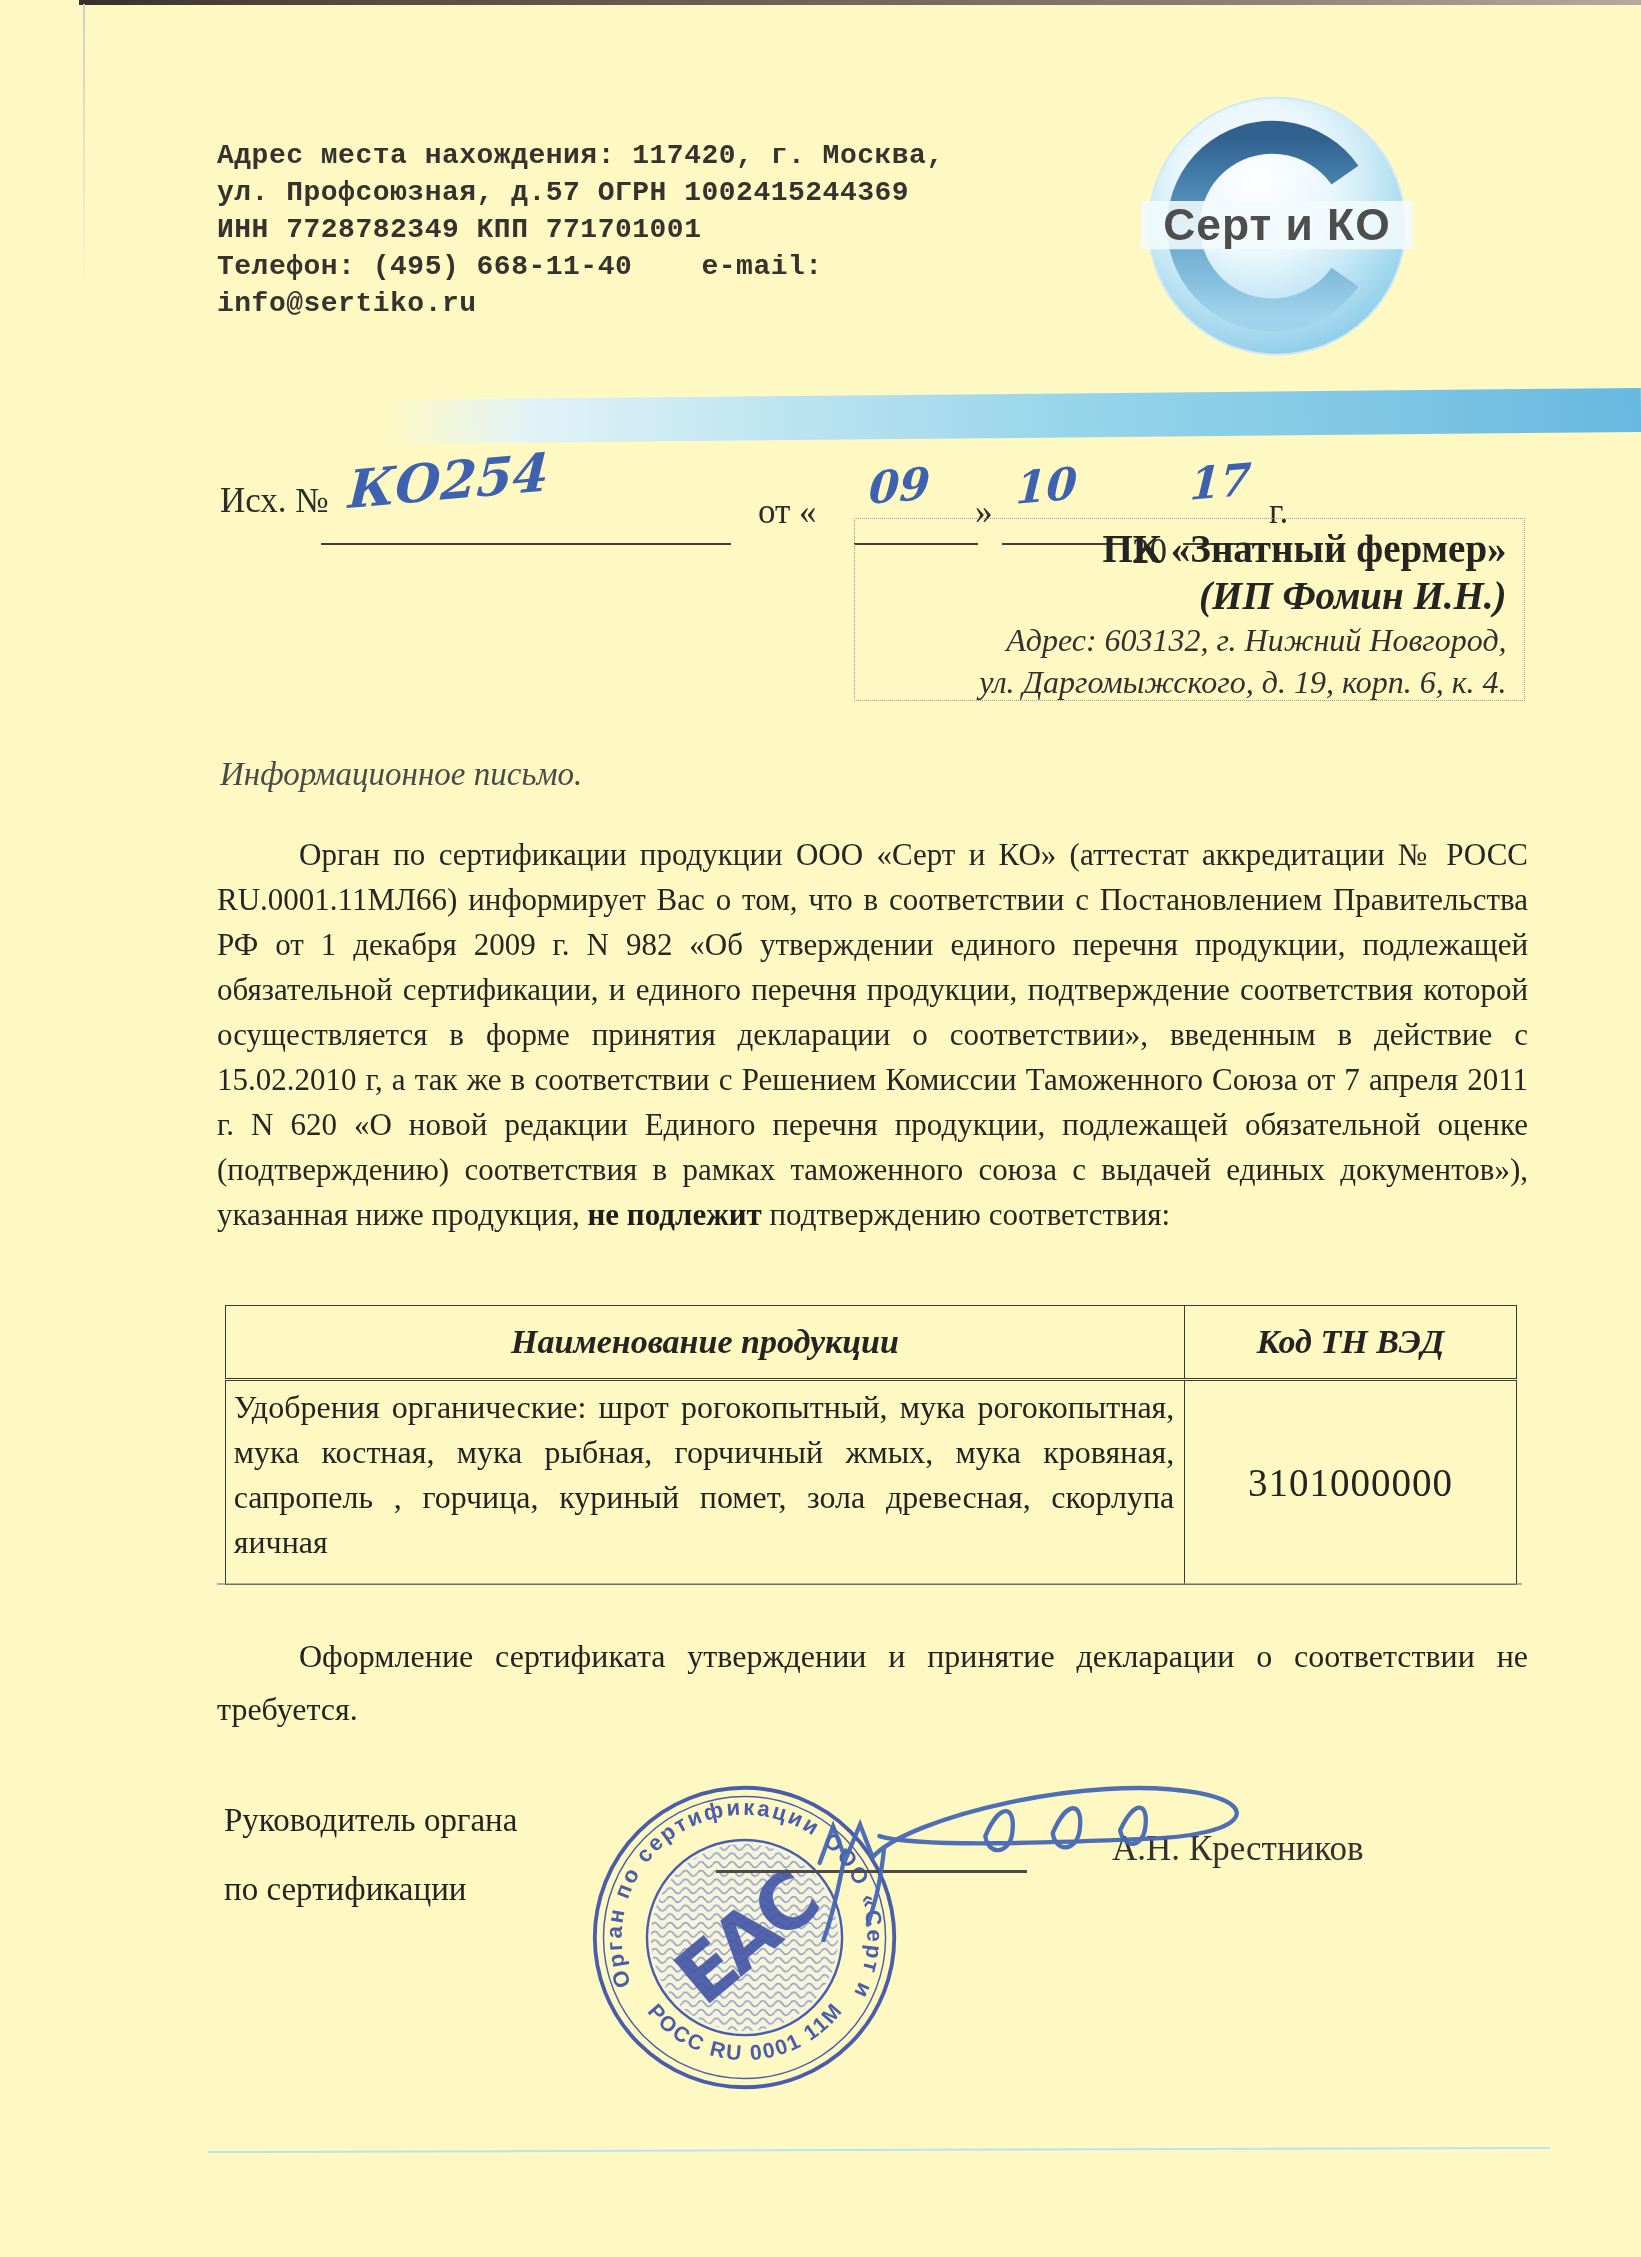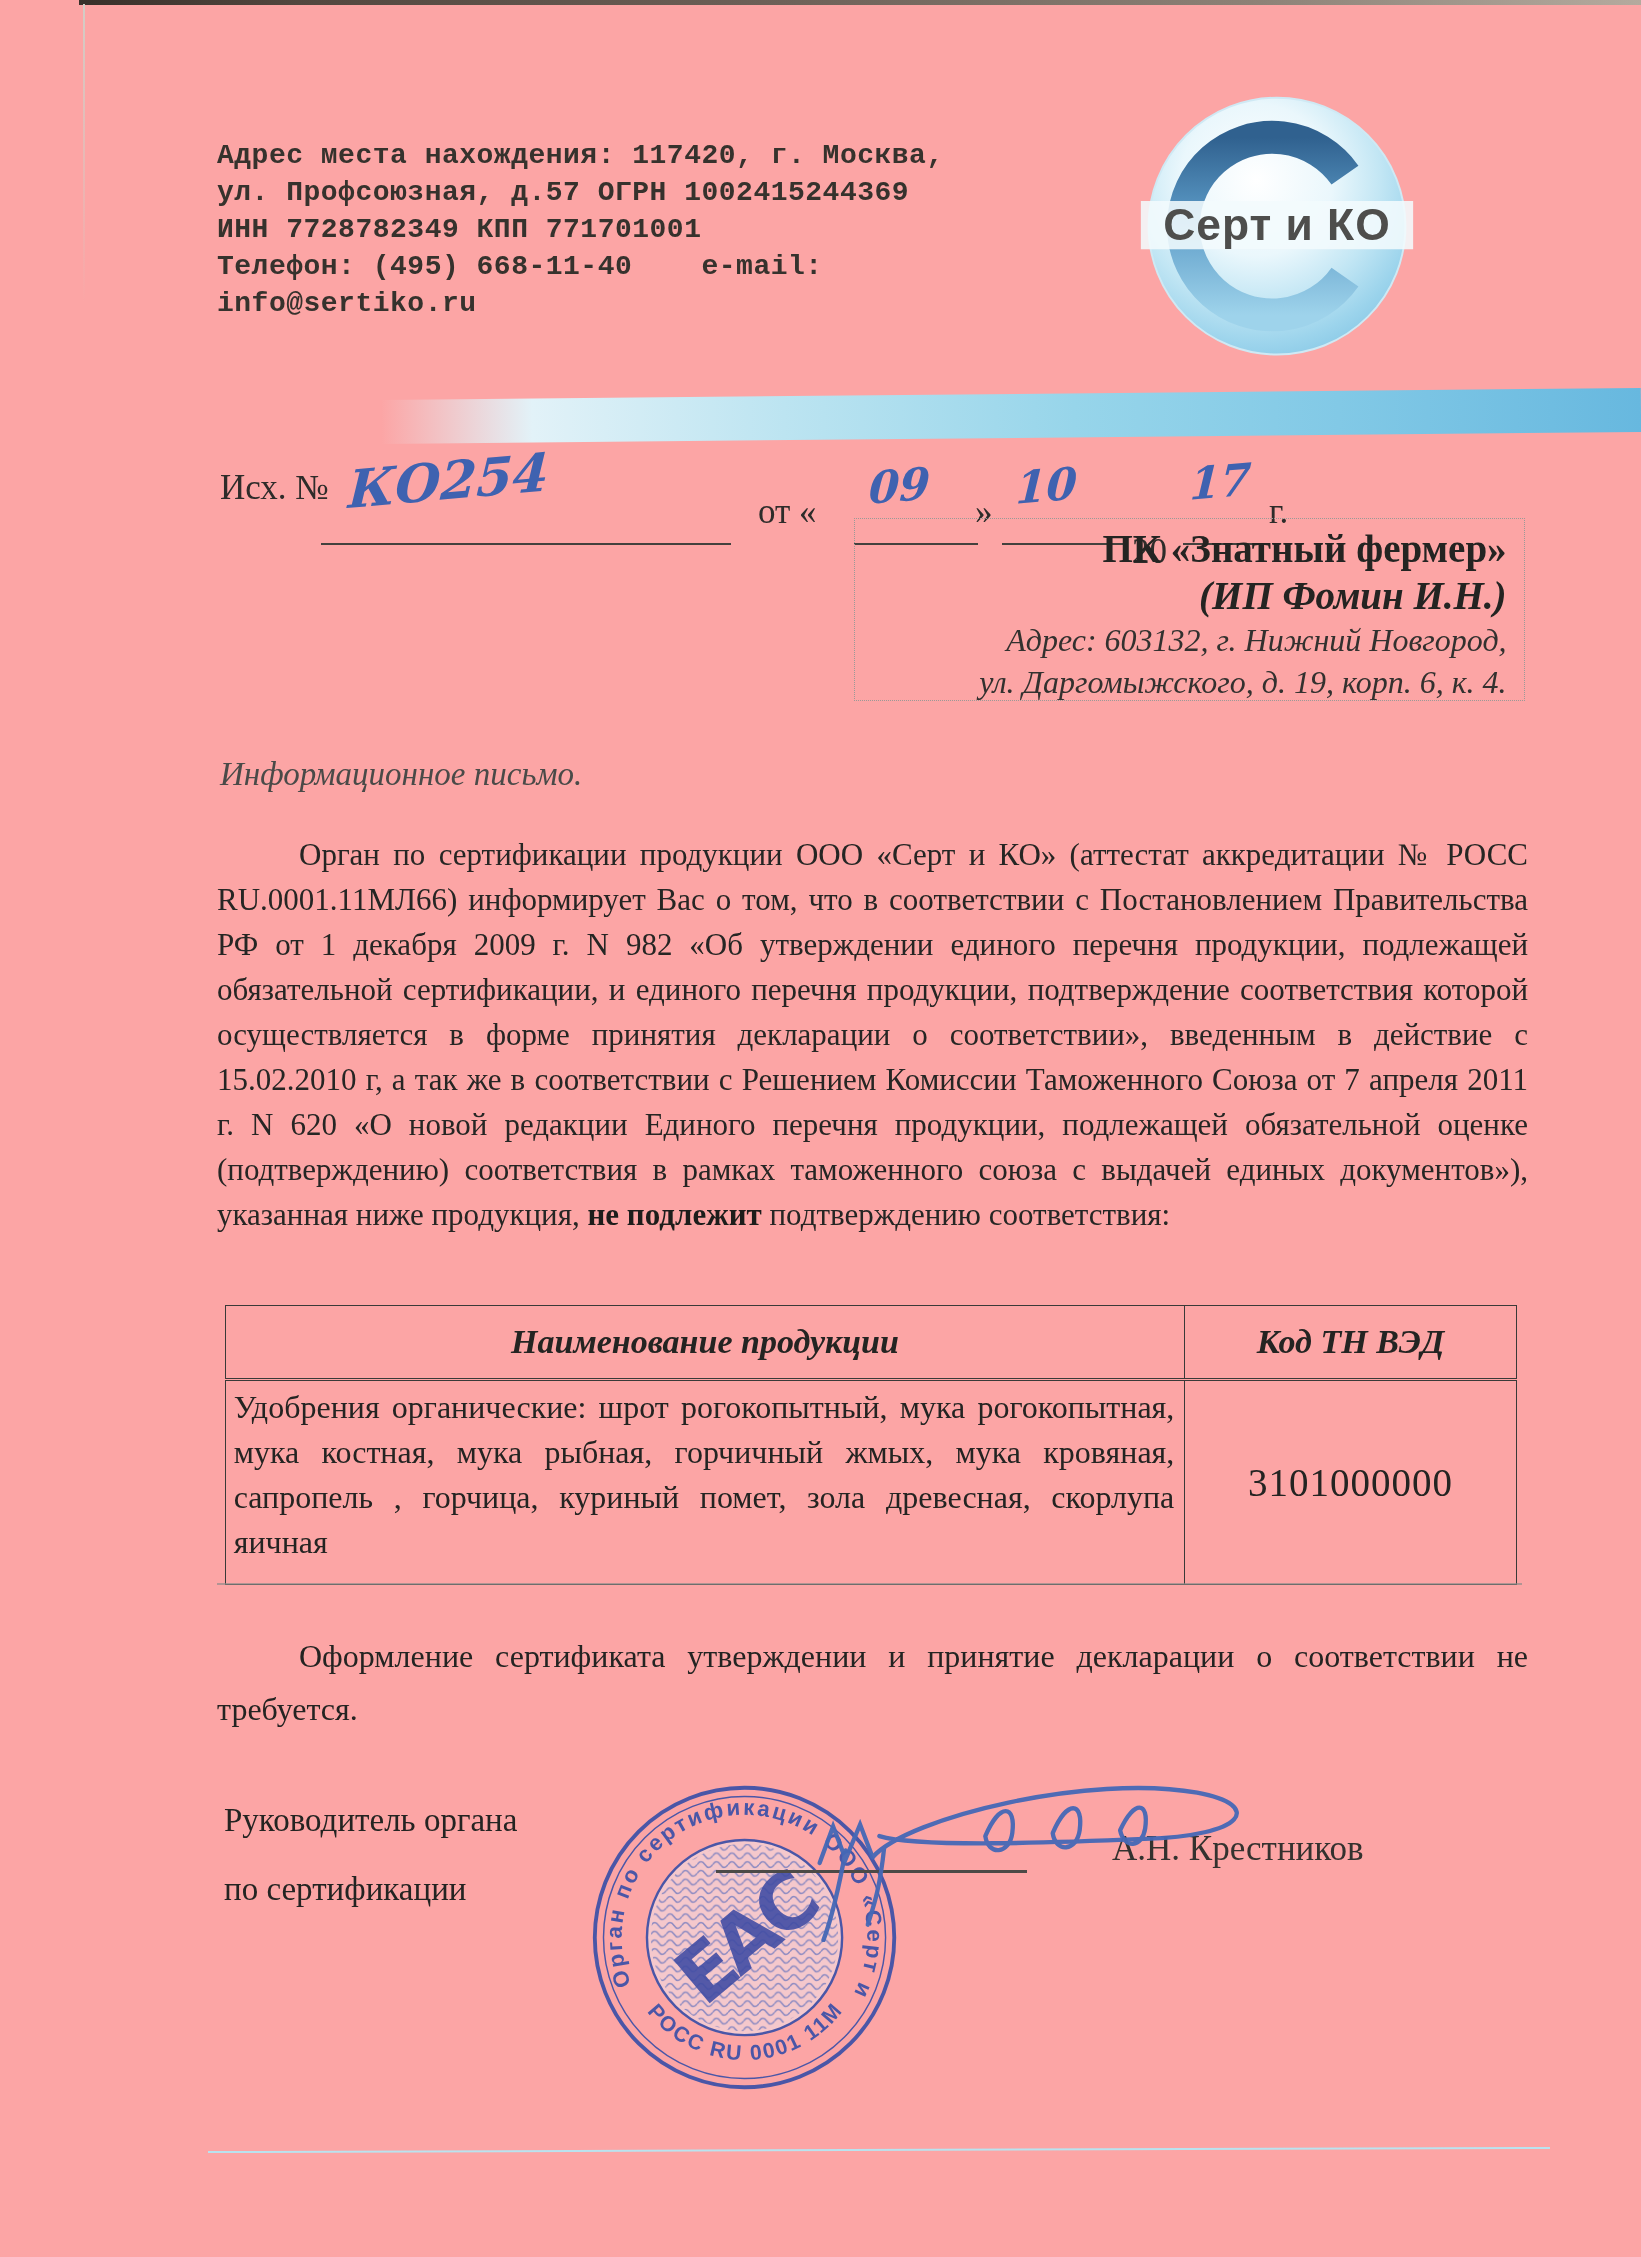--- a/index.html
+++ b/index.html
@@ -1,16 +1,16 @@
 <!DOCTYPE html>
 <html><head>
 <meta charset="utf-8">
 <style>
   html,body{margin:0;padding:0;background:#e9e9e7;}
-  .page{position:relative;width:1641px;height:2257px;background:#fca5a5;margin:0 auto;overflow:hidden;
+  .page{position:relative;width:1641px;height:2257px;background:#fef9c3;margin:0 auto;overflow:hidden;
         font-family:"Liberation Serif","DejaVu Serif",serif;color:#242422;}
 
   
   .scan-top-line{position:absolute;left:79px;top:0;width:1562px;height:4.8px;
       background:linear-gradient(to right,#38302a 0%,#52473f 14%,#6d6158 45%,#8c8176 75%,#b4aa9e 100%);}
   .scan-left-line{position:absolute;left:83px;top:3.9px;width:1.9px;height:299px;
       background:linear-gradient(#d2cdc6,rgba(255,255,255,0));}
 
   
   .address-block{position:absolute;left:217px;top:137px;
@@ -99,21 +99,21 @@
     </defs>
     <circle cx="145" cy="142" r="133" fill="url(#sphg)" stroke="#cfe9f4" stroke-width="2"></circle>
     <path d="M 215.4 89.2 A 92 92 0 1 0 215.4 194.8" fill="none" stroke="url(#cgrad)" stroke-width="34"></path>
     <rect x="4" y="116" width="282" height="50" fill="#f2fafd" opacity="0.88"></rect>
     <text x="145" y="156" text-anchor="middle" font-family="Liberation Sans, sans-serif" font-weight="bold" font-size="46" letter-spacing="1" fill="#4e4e4c">Серт и КО</text>
   </svg>
 
   <div class="band"></div>
 
   <div>
-    <span class="ref" style="left:220px;top:468px;">Исх. №</span>
+    <span class="ref" style="left:220px;top:481px;">Исх. №</span>
     <span class="hw" style="left:348px;top:450px;font-size:52px;">КО254</span>
     <div class="uline" style="left:321px;top:543px;width:410px;"></div>
     <span class="ref" style="left:758px;top:492px;">от «</span>
     <span class="hw" style="left:869px;top:460px;font-size:44px;">09</span>
     <div class="uline" style="left:854px;top:543px;width:124px;"></div>
     <span class="ref" style="left:975px;top:492px;">»</span>
     <span class="hw" style="left:1016px;top:460px;font-size:44px;">10</span>
     <div class="uline" style="left:1002px;top:543px;width:121px;"></div>
     <span class="ref" style="left:1132px;top:492px;margin-top:40px;">20</span>
     <span class="hw" style="left:1190px;top:456px;font-size:44px;">17</span>

